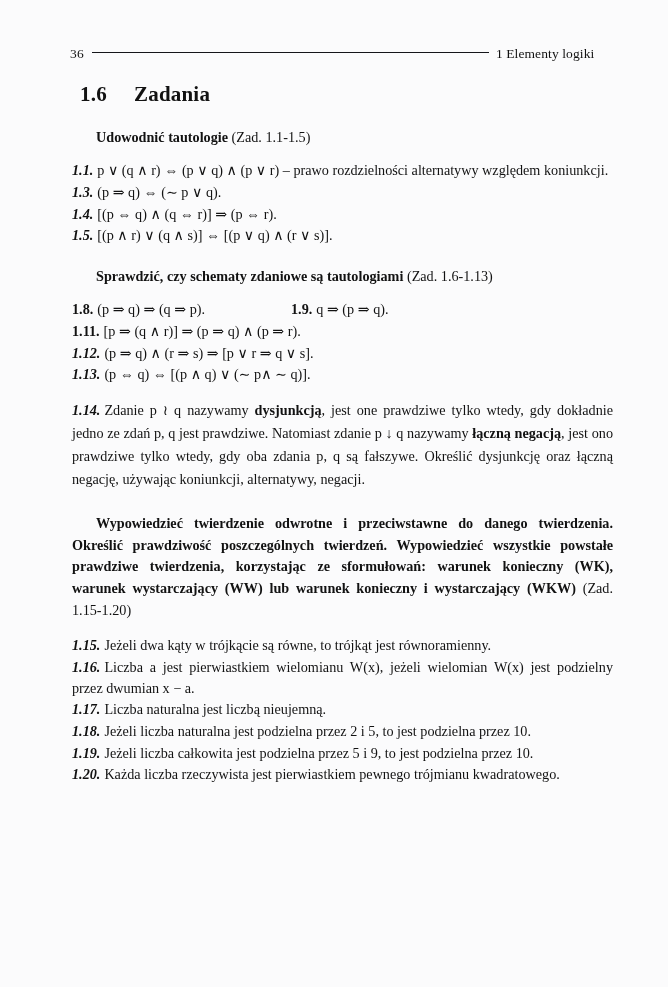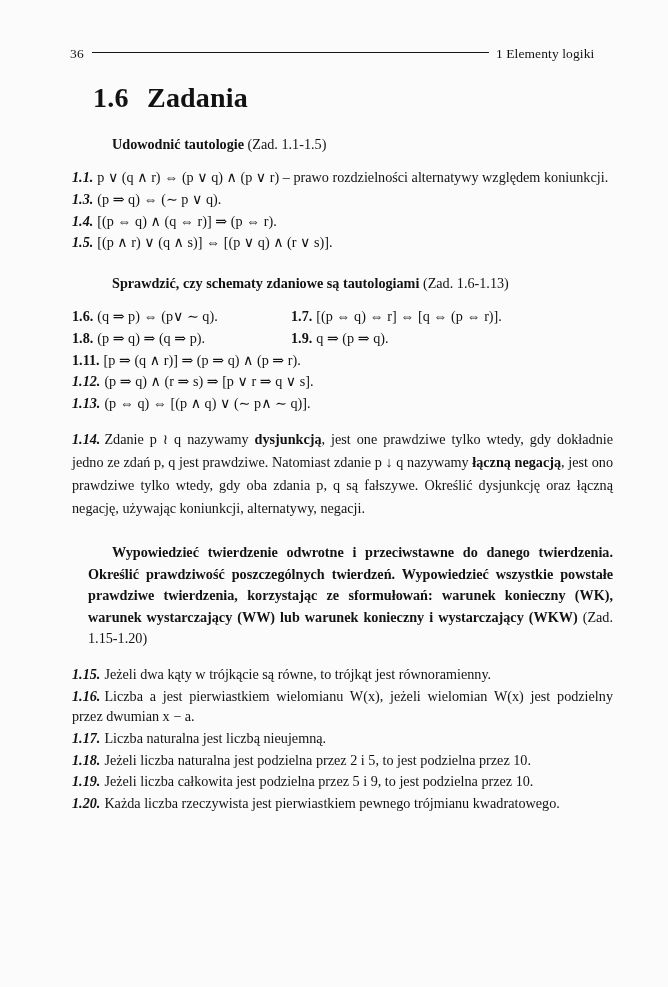--- a/index.html
+++ b/index.html
@@ -42,33 +42,33 @@
     margin: 0 7px 3px 8px;
   }
   .runhead .chap {
     font-size: 13.5px;
     white-space: nowrap;
     letter-spacing: 0.1px;
   }
 
   
   .sec-title {
-    margin: 18px 0 0 21px;
-    font-size: 28px;
+    margin: 18px 0 0 8px;
+    font-size: 21px;
     font-weight: bold;
     letter-spacing: 0.2px;
   }
   .sec-title .num {
     display: inline-block;
     min-width: 54px;
   }
 
   
   .instruction {
-    margin: 20px 0 0 16px;
+    margin: 20px 0 0 0;
     padding-left: 24px;
     font-size: 14.2px;
     line-height: 1.42;
     text-align: justify;
   }
   .instruction b { font-weight: bold; }
 
   .instruction.blocky {
     padding-left: 0;
     text-indent: 24px;
@@ -142,28 +142,20 @@
     </div>
   </div>
 
   <div class="instruction">
     <b>Sprawdzić, czy schematy zdaniowe są tautologiami</b>
     <span>(Zad. 1.6-1.13)</span>
   </div>
 
   <div class="ex-list">
 
-    <div class="ex-row">
-      <div class="col-l">
-        <span class="lbl">1.6.</span><span>(q ⇒ p) ⇔ (p∨ ∼ q).</span>
-      </div>
-      <div class="col-r">
-        <span class="lbl">1.7.</span><span>[(p ⇔ q) ⇔ r] ⇔ [q ⇔ (p ⇔ r)].</span>
-      </div>
-    </div>
 
     <div class="ex-row">
       <div class="col-l">
         <span class="lbl">1.8.</span><span>(p ⇒ q) ⇒ (q ⇒ p).</span>
       </div>
       <div class="col-r">
         <span class="lbl">1.9.</span><span>q ⇒ (p ⇒ q).</span>
       </div>
     </div>
 

